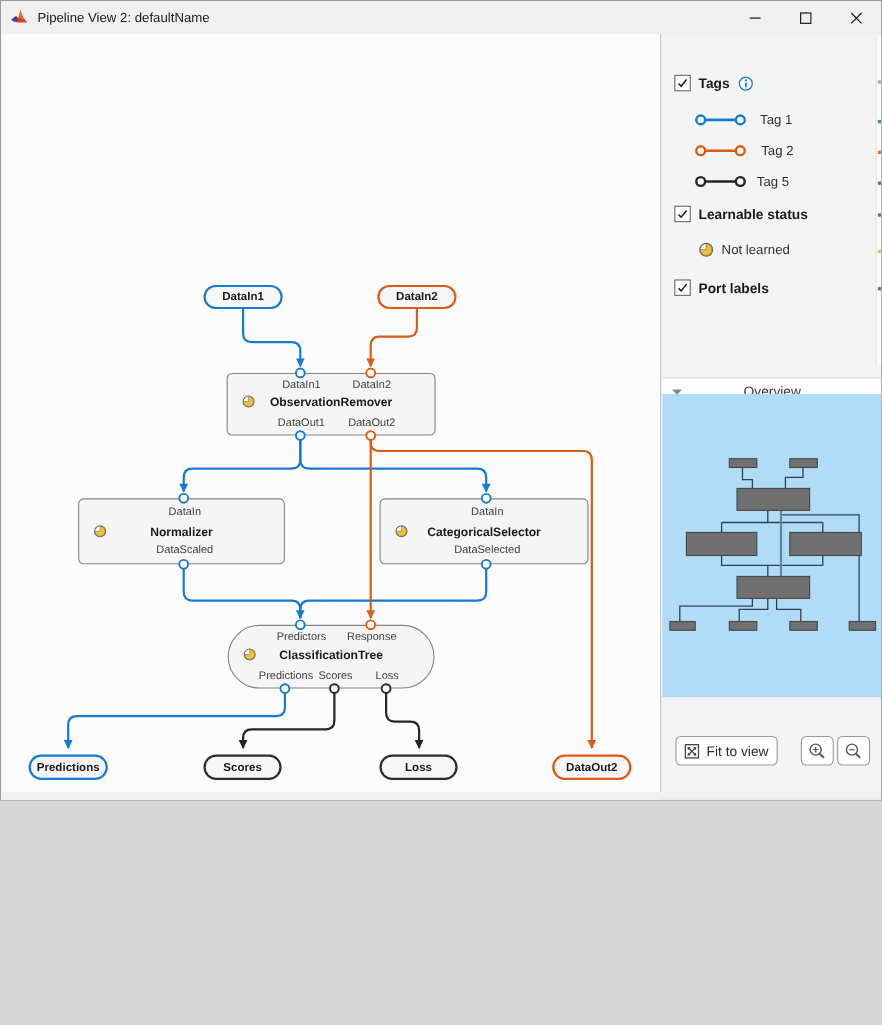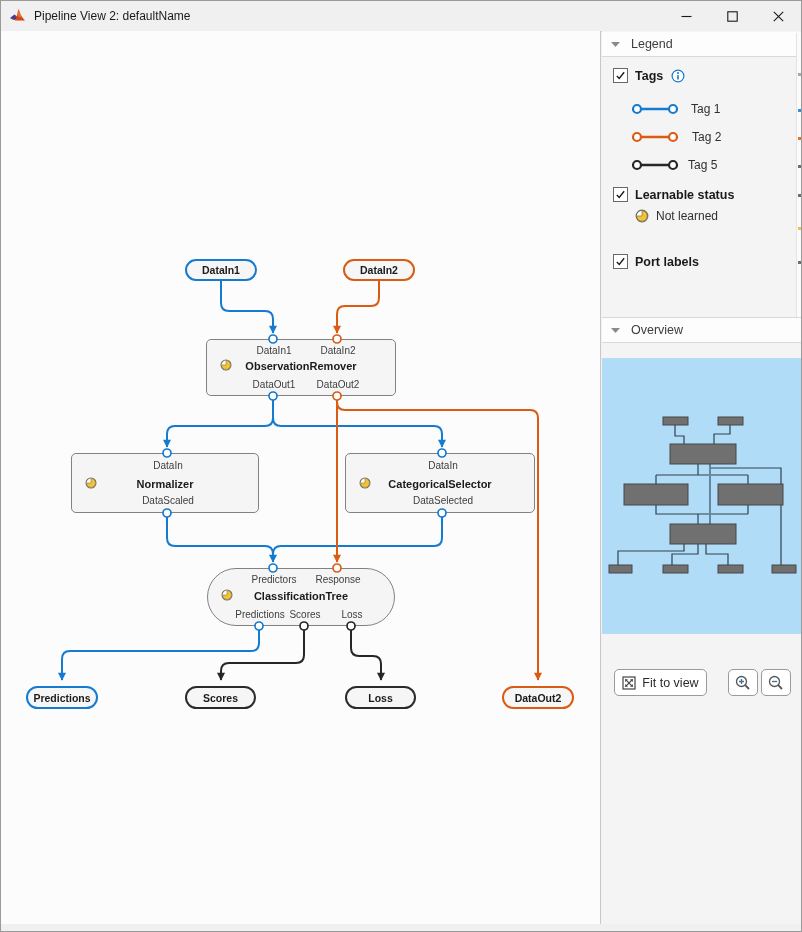--- a/index.html
+++ b/index.html
@@ -1,17 +1,17 @@
 <!DOCTYPE html>
 <html><head>
 <meta charset="utf-8">
 <style>
   html,body{margin:0;padding:0;background:#d6d6d6;}
   .window{
-    position:relative; width:802px; height:932px; box-sizing:border-box;
+    position:relative; width:802px; height:728px; box-sizing:border-box;
     background:#f0f0f0; border:1px solid #9a9a9a; overflow:hidden;
     font-family:"Liberation Sans", sans-serif;
   }
   
   .titlebar{position:absolute;left:0;top:0;right:0;height:30px;background:#f0f0f0;
     border-bottom:1px solid #d7d7d7;display:flex;align-items:center;}
   .titlebar .logo{margin-left:8px;display:flex;}
   .titlebar .title{margin-left:8px;font-size:12px;color:#1a1a1a;}
   .win-controls{margin-left:auto;display:flex;height:100%;}
   .win-btn{width:46px;height:100%;display:flex;align-items:center;justify-content:center;cursor:default;}
@@ -193,28 +193,20 @@
       <circle cx="272" cy="567" r="4" stroke="#147BD1"></circle>
       <circle cx="336" cy="567" r="4" stroke="#DB5B13"></circle>
       <circle cx="258" cy="625" r="4" stroke="#147BD1"></circle>
       <circle cx="303" cy="625" r="4" stroke="#262626"></circle>
       <circle cx="350" cy="625" r="4" stroke="#262626"></circle>
     </g>
   </svg>
 
   <div class="sidebar">
 
-    <div class="sec-header" style="top:1px;">
-      <span class="tri">
-          <svg width="9" height="6" viewBox="0 0 9 6">
-            <polygon points="0,1 9,1 4.5,6" fill="#8a8a8a"></polygon>
-          </svg>
-        </span>
-      <span>Legend</span>
-    </div>
 
     <div class="row" style="left:11px;top:37px;text-align:center;">
       <span class="cb">
           <svg width="11" height="11" viewBox="0 0 12 12">
             <polyline points="2,6.5 4.6,9.2 10,2.5" fill="none" stroke="#1a1a1a" stroke-width="1.5"></polyline>
           </svg>
         </span>
       <span class="b-label">Tags</span>
       <span style="margin-left:8px;display:flex;">
         <svg width="14" height="14" viewBox="0 0 14 14">
@@ -258,21 +250,21 @@
 
     <div class="row" style="left:11px;top:156px;">
       <span class="cb">
           <svg width="11" height="11" viewBox="0 0 12 12">
             <polyline points="2,6.5 4.6,9.2 10,2.5" fill="none" stroke="#1a1a1a" stroke-width="1.5"></polyline>
           </svg>
         </span>
       <span class="b-label">Learnable status</span>
     </div>
 
-    <div class="row" style="left:33px;top:178px;">
+    <div class="row" style="left:33px;top:189px;">
       <span style="display:flex;">
         <svg width="14" height="14" viewBox="0 0 14 14">
             <circle cx="7" cy="7" r="5.8" fill="#fff" stroke="#6b6b6b" stroke-width="1.2"></circle>
             <path d="M7,7 L7,1.8 A5.2,5.2 0 1 1 1.8,7 Z" fill="#F2C23E" stroke="#8a7520" stroke-width="0.7"></path>
           </svg>
       </span>
       <span class="r-label" style="margin-left:7px;">Not learned</span>
     </div>
 
     <div class="row" style="left:11px;top:223px;">
@@ -287,21 +279,21 @@
     <div class="legend-scroll">
       <span class="tick" style="top:40px;background:#9a9a9a;"></span>
       <span class="tick" style="top:76px;background:#147BD1;"></span>
       <span class="tick" style="top:104px;background:#DB5B13;"></span>
       <span class="tick" style="top:132px;background:#555;"></span>
       <span class="tick" style="top:161px;background:#555;"></span>
       <span class="tick" style="top:194px;background:#E2B93C;"></span>
       <span class="tick" style="top:228px;background:#555;"></span>
     </div>
 
-    <div class="sec-header" style="top:286px;border-top:1px solid #d9d9d9;">
+    <div class="sec-header" style="top:312px;border-top:1px solid #d9d9d9;gap:45px;">
       <span class="tri">
           <svg width="9" height="6" viewBox="0 0 9 6">
             <polygon points="0,1 9,1 4.5,6" fill="#8a8a8a"></polygon>
           </svg>
         </span>
       <span>Overview</span>
     </div>
 
     <svg style="position:absolute;left:0;top:327px;" width="201" height="276" viewBox="0 0 201 276">
       <rect x="0" y="0" width="201" height="276" fill="#B0DCF8"></rect>

